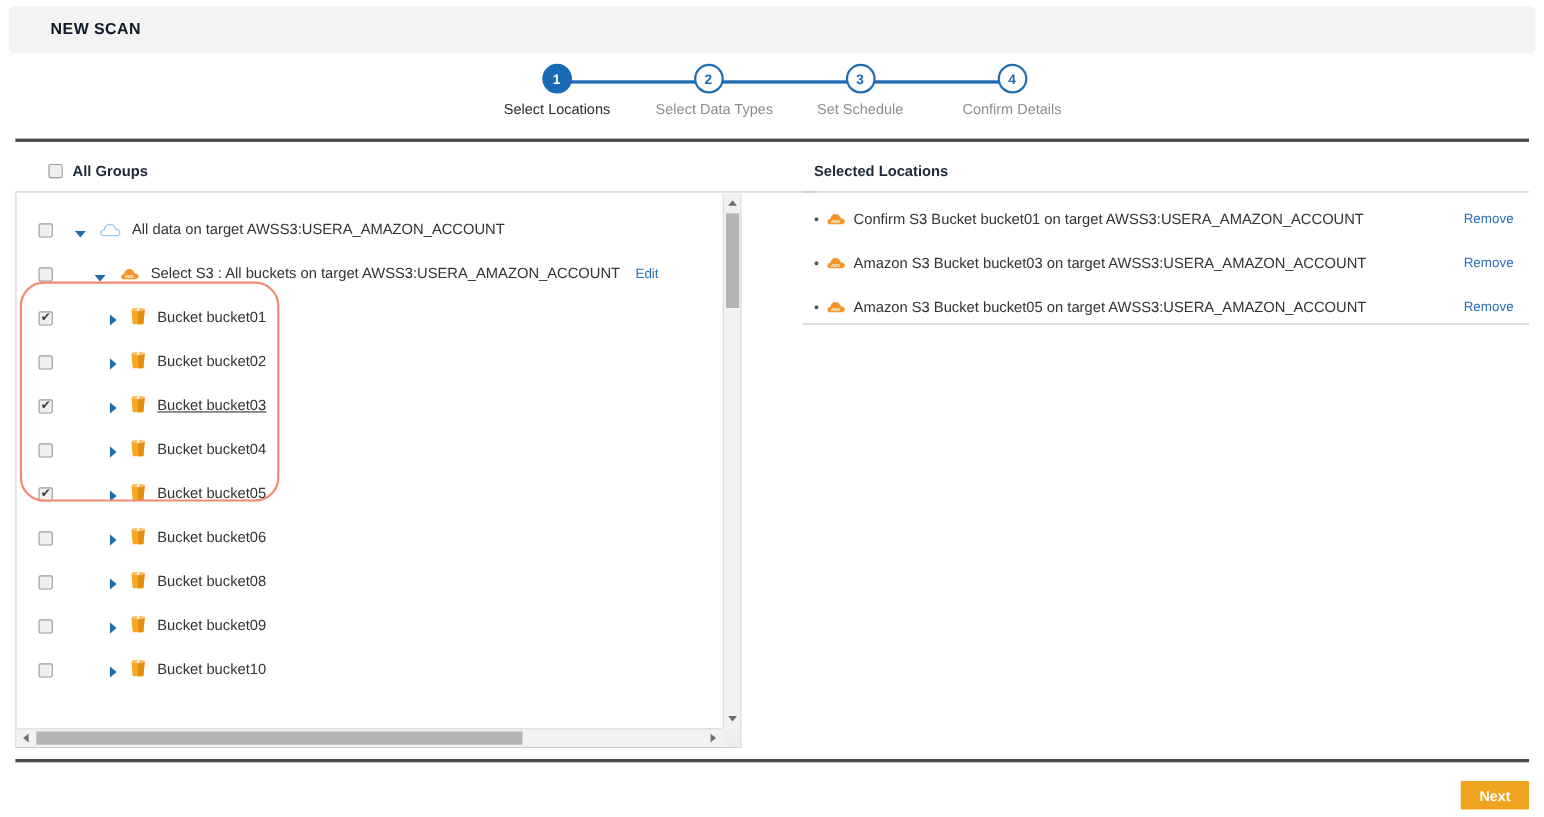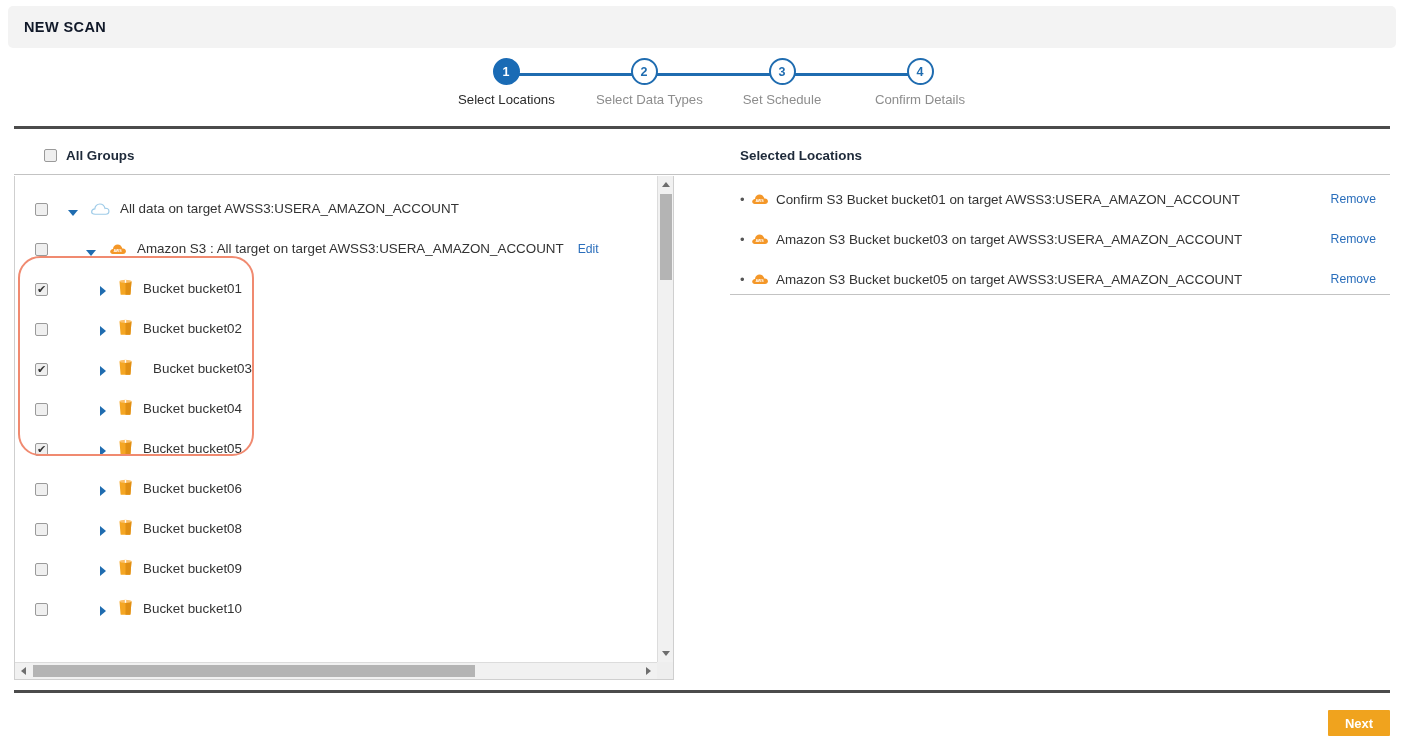--- a/index.html
+++ b/index.html
@@ -12,21 +12,21 @@
   }
   .page { position: relative; width: 1404px; height: 743px; background:#fff; }
 
   
   .titlebar {
     position: absolute; left: 8px; top: 6px; width: 1388px; height: 42px;
     background: #f3f3f3; border-radius: 5px;
     display: flex; align-items: center;
   }
   .titlebar .title {
-    margin-left: 16px; font-size: 14.5px; font-weight: bold;
+    margin-left: 38px; font-size: 14.5px; font-weight: bold;
     color: #101828; letter-spacing: 0.4px;
   }
 
   
   .stepper {
     position: absolute; left: 0; top: 58px; width: 1404px; height: 60px;
   }
   .steps { position: relative; width: 520px; margin: 0 auto; height: 60px; }
   .step-line {
     position: absolute; top: 15px; height: 3px; background: #1f6cb0;
@@ -207,21 +207,21 @@
         </div>
         <div class="row">
           <span class="cbox"></span>
           <span style="width:38px; flex:none;"></span>
           <span class="caret down"></span>
           <span style="width:12px; flex:none;"></span>
           <svg class="ic-aws" viewBox="0 0 22 15">
             <path d="M5.4 13.2h12c1.9 0 3.4-1.4 3.4-3.1 0-1.7-1.5-3.1-3.4-3.1-.2 0-.5 0-.7.1C15.9 4.3 13.8 2.4 11.2 2.4c-2.9 0-5.2 2.2-5.4 5-1.9.2-3.3 1.6-3.3 3.3 0 1.4 1.4 2.5 2.9 2.5z" fill="#f49728"></path>
             <text x="11" y="11.3" font-size="4.2" fill="#ffffff" text-anchor="middle" font-family="Liberation Sans, sans-serif" font-weight="bold">AWS</text>
           </svg>
-          <span class="lbl" style="margin-left:10px;">Amazon S3 : All target on target AWSS3:USERA_AMAZON_ACCOUNT</span>
+          <span class="lbl" style="margin-left:10px;">Select S3 : All buckets on target AWSS3:USERA_AMAZON_ACCOUNT</span>
           <span class="editlink">Edit</span>
         </div>
         <div class="row">
           <span class="cbox checked"></span>
           <span style="width:52px; flex:none;"></span>
           <span class="caret right"></span>
           <span style="width:12px; flex:none;"></span>
           <svg class="ic-bucket" viewBox="0 0 16 18">
             <path d="M1.6 2.6h12.8l-1.1 13.2c0 .6-.6 1-1.3 1H4c-.7 0-1.3-.4-1.3-1L1.6 2.6z" fill="#f5a623"></path>
             <path d="M8 2.6h6.4l-1.1 13.2c0 .6-.6 1-1.3 1H8V2.6z" fill="#e08f14"></path>
@@ -247,21 +247,21 @@
           <span class="cbox checked"></span>
           <span style="width:52px; flex:none;"></span>
           <span class="caret right"></span>
           <span style="width:12px; flex:none;"></span>
           <svg class="ic-bucket" viewBox="0 0 16 18">
             <path d="M1.6 2.6h12.8l-1.1 13.2c0 .6-.6 1-1.3 1H4c-.7 0-1.3-.4-1.3-1L1.6 2.6z" fill="#f5a623"></path>
             <path d="M8 2.6h6.4l-1.1 13.2c0 .6-.6 1-1.3 1H8V2.6z" fill="#e08f14"></path>
             <ellipse cx="8" cy="2.4" rx="6.5" ry="1.7" fill="#fbc16b"></ellipse>
             <rect x="7.3" y="0.9" width="1.4" height="3" fill="#ffffff"></rect>
           </svg>
-          <span class="lbl" style="margin-left:20px;">Bucket bucket03</span>
+          <span class="lbl" style="margin-left:10px;text-decoration:underline;">Bucket bucket03</span>
         </div>
         <div class="row">
           <span class="cbox"></span>
           <span style="width:52px; flex:none;"></span>
           <span class="caret right"></span>
           <span style="width:12px; flex:none;"></span>
           <svg class="ic-bucket" viewBox="0 0 16 18">
             <path d="M1.6 2.6h12.8l-1.1 13.2c0 .6-.6 1-1.3 1H4c-.7 0-1.3-.4-1.3-1L1.6 2.6z" fill="#f5a623"></path>
             <path d="M8 2.6h6.4l-1.1 13.2c0 .6-.6 1-1.3 1H8V2.6z" fill="#e08f14"></path>
             <ellipse cx="8" cy="2.4" rx="6.5" ry="1.7" fill="#fbc16b"></ellipse>

